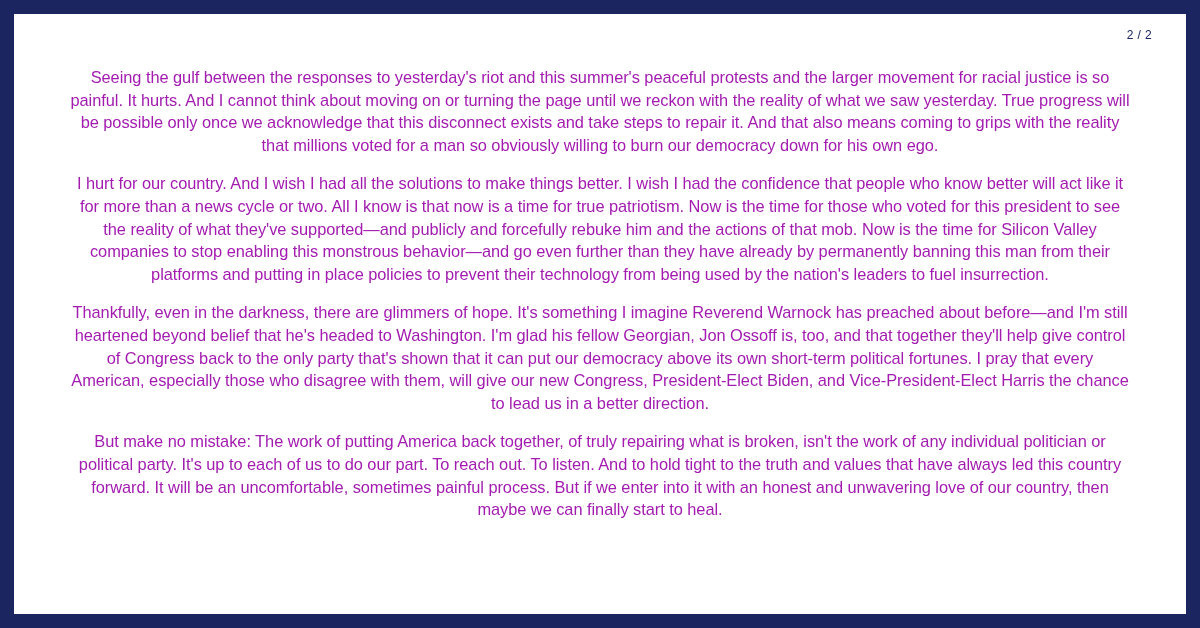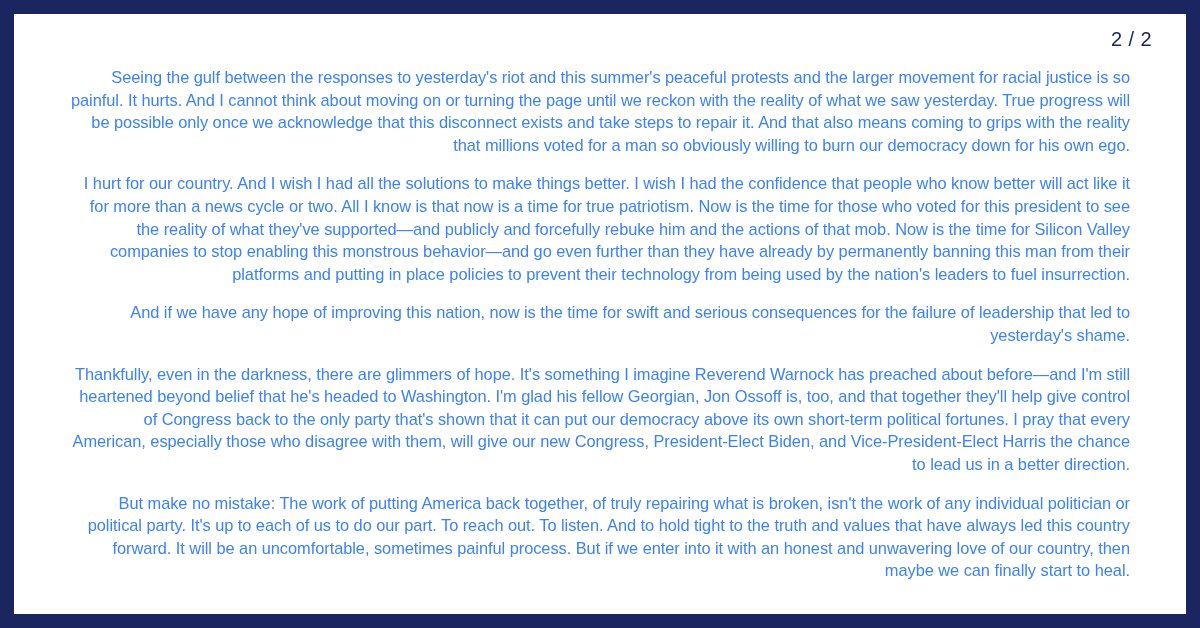--- a/index.html
+++ b/index.html
@@ -19,47 +19,46 @@
     top: 14px;
     width: 1172px;
     height: 600px;
     background: #ffffff;
     box-sizing: border-box;
   }
   .page-indicator {
     position: absolute;
     top: 14px;
     right: 34px;
-    font-size: 20px;
+    font-size: 12px;
     color: #1b2560;
     letter-spacing: 0.4px;
   }
   .content {
     position: absolute;
     left: 56px;
     top: 52px;
     width: 1060px;
   }
   .para {
-    color: #3b82f6;
+    color: #a21caf;
     font-size: 16.4px;
     line-height: 22.6px;
     margin: 0 0 16px 0;
     letter-spacing: -0.05px;
-    text-align: right;
+    text-align: center;
   }
   .para:last-child {
     margin-bottom: 16px;
   }
 </style>
 </head>
 <body>
 
 <div class="card">
   <div class="page-indicator">2 / 2</div>
   <div class="content">
     <p class="para">Seeing the gulf between the responses to yesterday's riot and this summer's peaceful protests and the larger movement for racial justice is so painful. It hurts. And I cannot think about moving on or turning the page until we reckon with the reality of what we saw yesterday. True progress will be possible only once we acknowledge that this disconnect exists and take steps to repair it. And that also means coming to grips with the reality that millions voted for a man so obviously willing to burn our democracy down for his own ego.</p>
     <p class="para">I hurt for our country. And I wish I had all the solutions to make things better. I wish I had the confidence that people who know better will act like it for more than a news cycle or two. All I know is that now is a time for true patriotism. Now is the time for those who voted for this president to see the reality of what they've supported—and publicly and forcefully rebuke him and the actions of that mob. Now is the time for Silicon Valley companies to stop enabling this monstrous behavior—and go even further than they have already by permanently banning this man from their platforms and putting in place policies to prevent their technology from being used by the nation's leaders to fuel insurrection.</p>
-    <p class="para">And if we have any hope of improving this nation, now is the time for swift and serious consequences for the failure of leadership that led to yesterday's shame.</p>
     <p class="para">Thankfully, even in the darkness, there are glimmers of hope. It's something I imagine Reverend Warnock has preached about before—and I'm still heartened beyond belief that he's headed to Washington. I'm glad his fellow Georgian, Jon Ossoff is, too, and that together they'll help give control of Congress back to the only party that's shown that it can put our democracy above its own short-term political fortunes. I pray that every American, especially those who disagree with them, will give our new Congress, President-Elect Biden, and Vice-President-Elect Harris the chance to lead us in a better direction.</p>
     <p class="para">But make no mistake: The work of putting America back together, of truly repairing what is broken, isn't the work of any individual politician or political party. It's up to each of us to do our part. To reach out. To listen. And to hold tight to the truth and values that have always led this country forward. It will be an uncomfortable, sometimes painful process. But if we enter into it with an honest and unwavering love of our country, then maybe we can finally start to heal.</p>
   </div>
 </div>
 
 </body></html>

